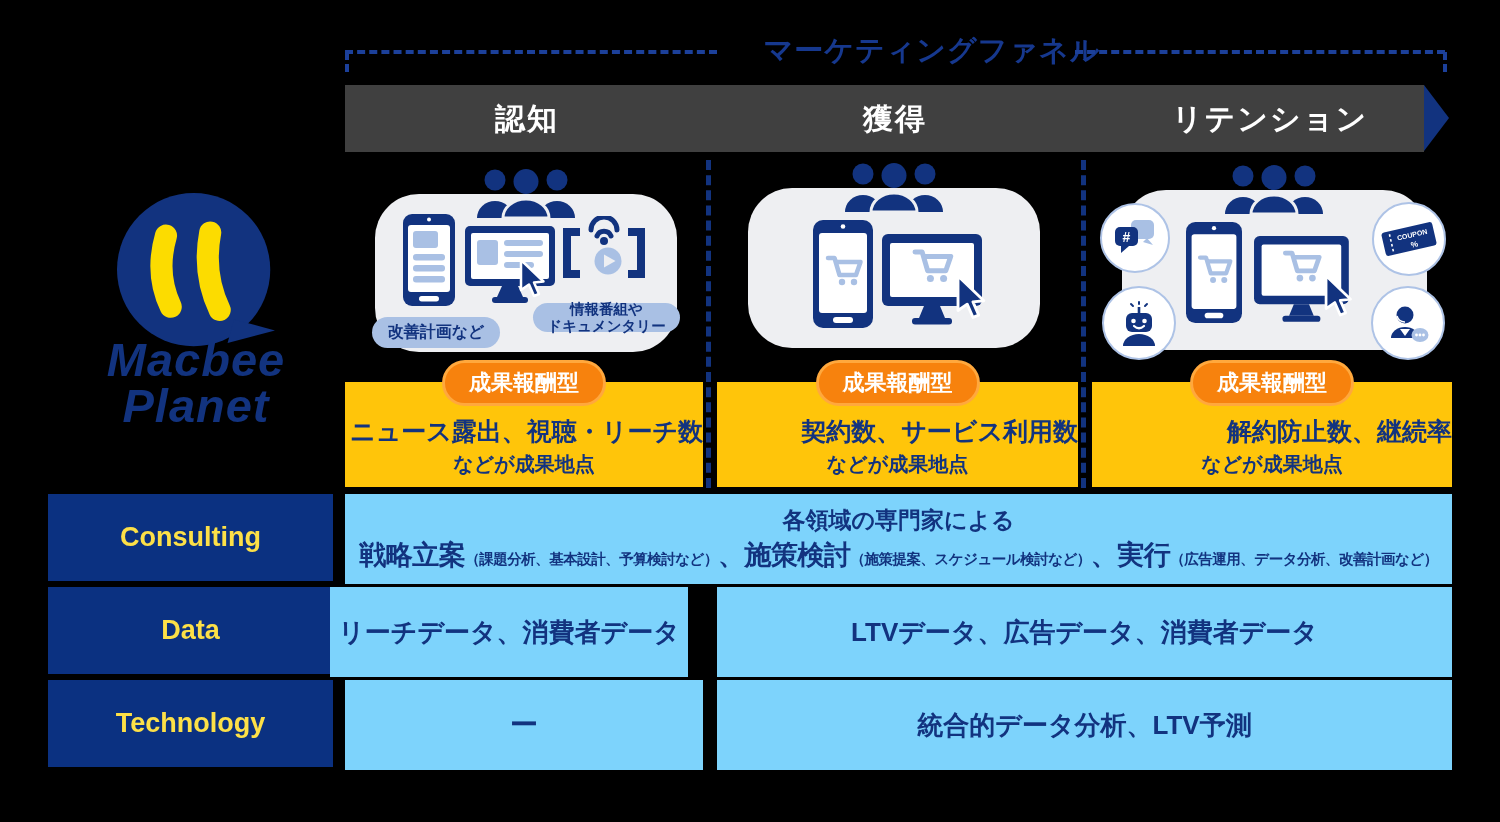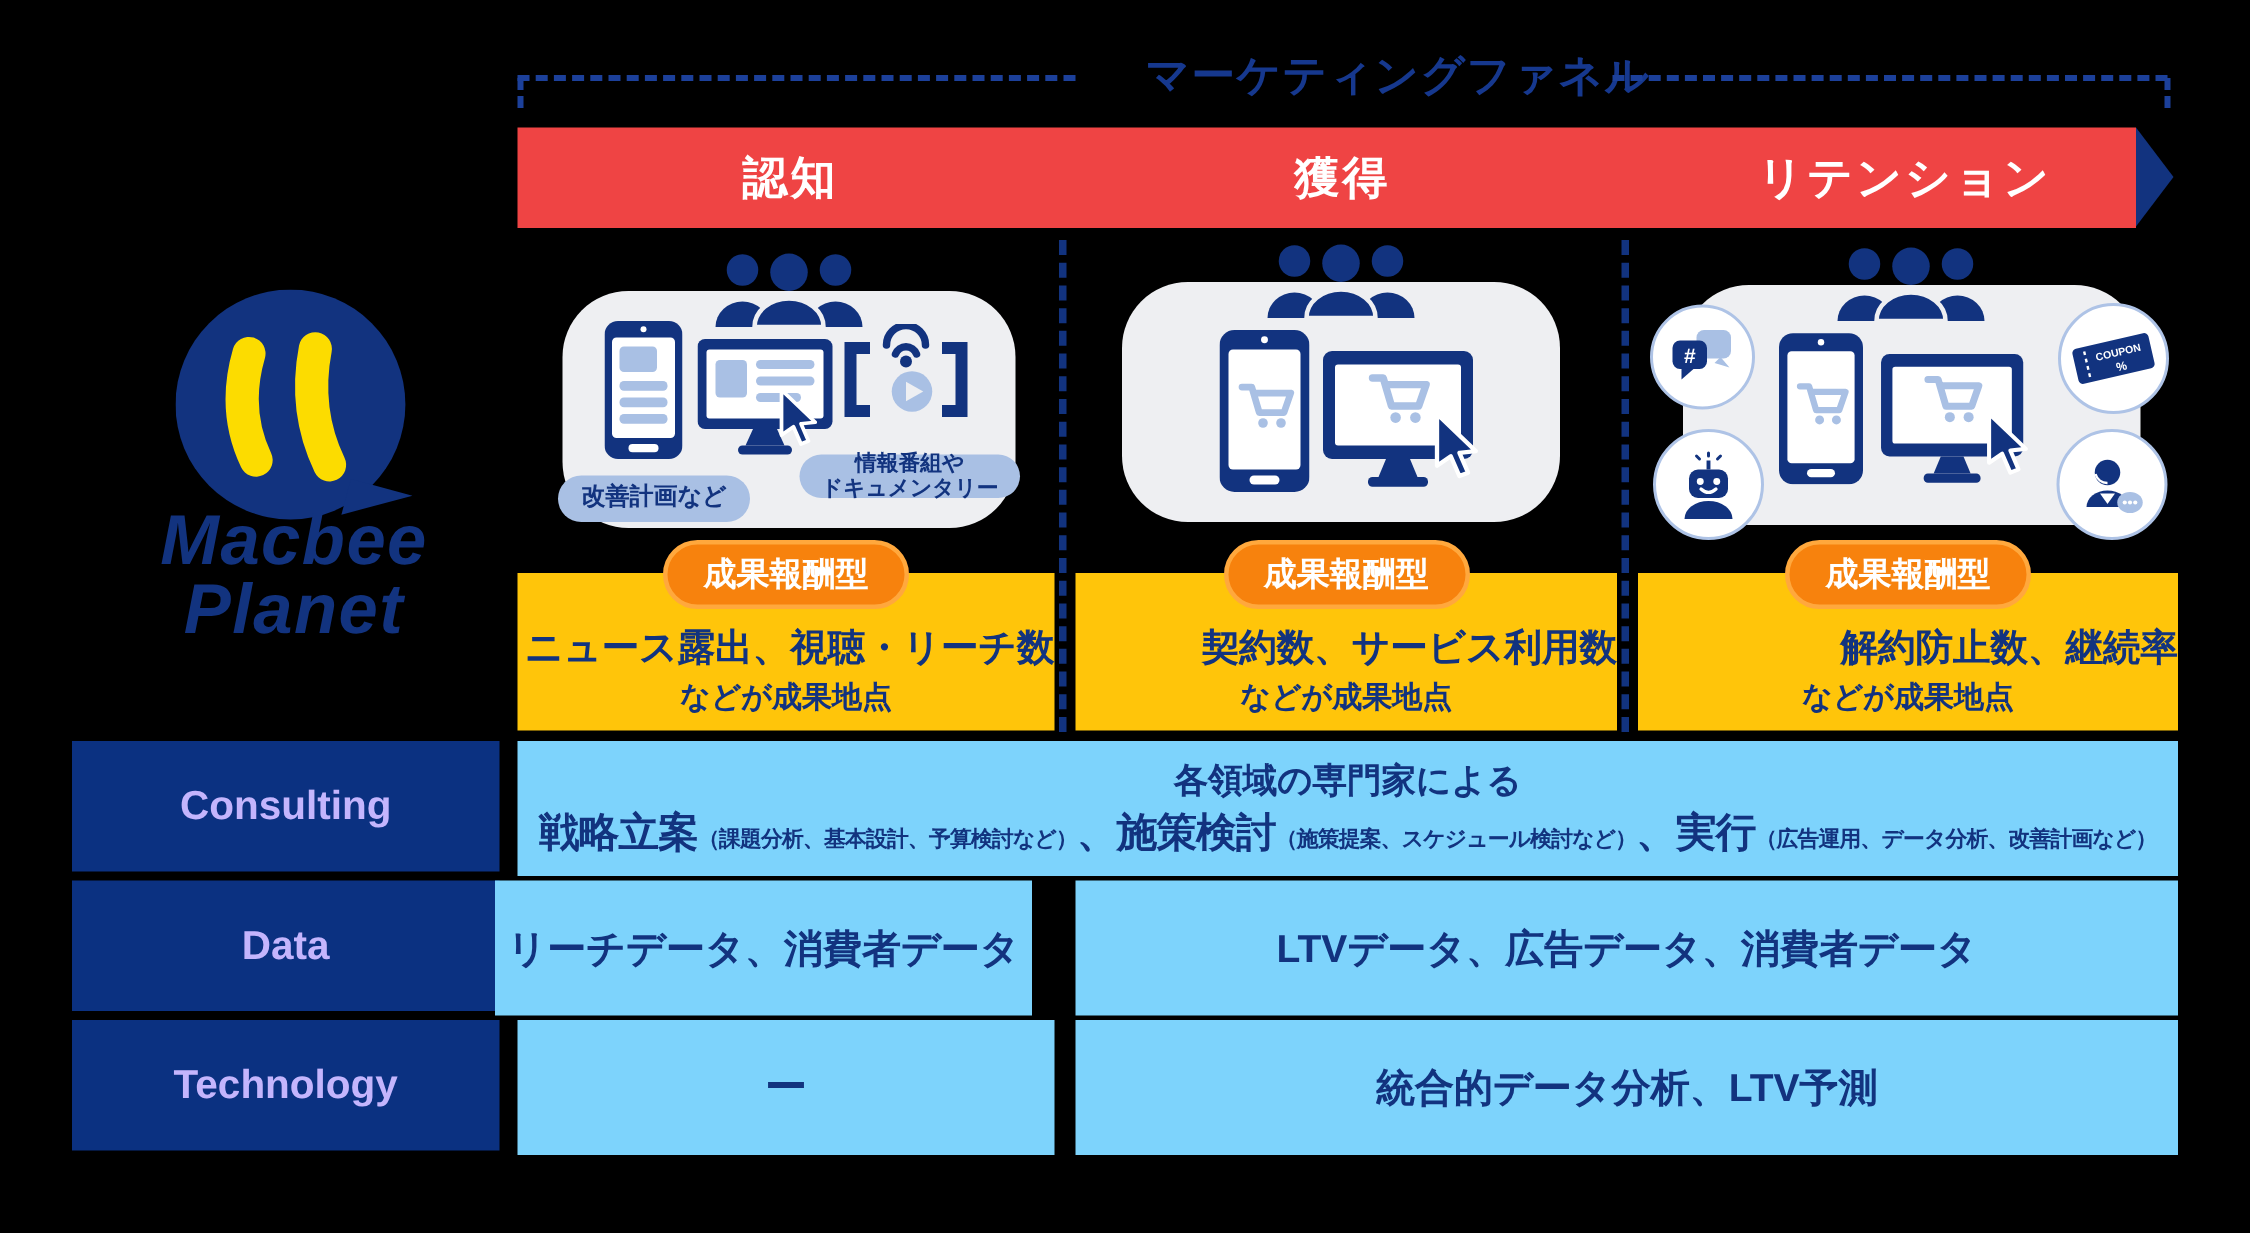--- a/index.html
+++ b/index.html
@@ -5,41 +5,41 @@
   html,body{margin:0;padding:0;background:#000;}
   .stage{position:relative;width:1500px;height:822px;background:#000;overflow:hidden;
          font-family:"Liberation Sans","DejaVu Sans",sans-serif;}
   .abs{position:absolute;}
   
   .hline{position:absolute;top:50px;border-top:4px dashed #1C409A;height:0;}
   .tick{position:absolute;top:52px;height:20px;width:0;border-left:4px dashed #1C409A;}
   .funnel-title{position:absolute;top:31px;left:896px;transform:translateX(-50%);
     color:#16388E;font-size:29px;font-weight:bold;white-space:nowrap;letter-spacing:1px;margin-left:36px;}
   
-  .banner{position:absolute;left:345px;top:85px;width:1079px;height:67px;background:#ef4444;}
+  .banner{position:absolute;left:345px;top:85px;width:1079px;height:67px;background:#404040;}
   .banner-tip{position:absolute;left:1424px;top:85px;width:0;height:0;
     border-top:33.5px solid transparent;border-bottom:33.5px solid transparent;border-left:25px solid #12337F;}
   .stage-label{position:absolute;top:50%;transform:translate(-50%,-50%);color:#fff;
     font-size:30px;font-weight:bold;white-space:nowrap;letter-spacing:2px;}
   .vdash{position:absolute;top:160px;height:328px;width:0;border-left:5px dashed #12337F;}
   
   .panel{position:absolute;background:#EEEFF2;border-radius:44px;}
   .pill{position:absolute;background:#A9C0E4;color:#12337F;font-weight:bold;border-radius:999px;
     display:flex;flex-direction:column;align-items:center;justify-content:center;text-align:center;line-height:1.15;}
   .bubble{position:absolute;background:#fff;border:2.5px solid #AEC3E6;border-radius:50%;
     display:flex;align-items:center;justify-content:center;}
   
   .ybar{position:absolute;top:382px;height:105px;background:#FFC50A;text-align:center;}
   .badge{position:absolute;top:-22px;left:50%;transform:translateX(-50%);background:#F7820D;
     border:3px solid #FFA83D;border-radius:999px;color:#fff;font-weight:bold;font-size:22px;
     padding:5px 24px;white-space:nowrap;}
   .ymain{margin-top:33px;color:#12337F;font-size:25px;font-weight:bold;white-space:nowrap;text-align:right;}
   .ysub{margin-top:3px;color:#12337F;font-size:20px;font-weight:bold;}
   
-  .thead{position:absolute;left:48px;width:285px;height:87px;background:#0B3181;color:#c4b5fd;
+  .thead{position:absolute;left:48px;width:285px;height:87px;background:#0B3181;color:#fde047;
     font-size:27px;font-weight:bold;display:flex;align-items:center;justify-content:center;}
   .tcell{position:absolute;height:90px;background:#7dd3fc;color:#12337F;font-weight:bold;
     display:flex;align-items:center;justify-content:center;text-align:center;overflow:hidden;}
   .c-col{flex-direction:column;gap:1px;}
   .c-intro{font-size:23px;}
   .c-line{white-space:nowrap;font-size:27px;letter-spacing:-0.5px;}
   .c-line .small{font-size:14.5px;letter-spacing:-0.5px;}
   .cell-26{font-size:26px;white-space:nowrap;}
   
   .logo-word{position:absolute;left:196px;transform:translateX(-50%);color:#12337F;

